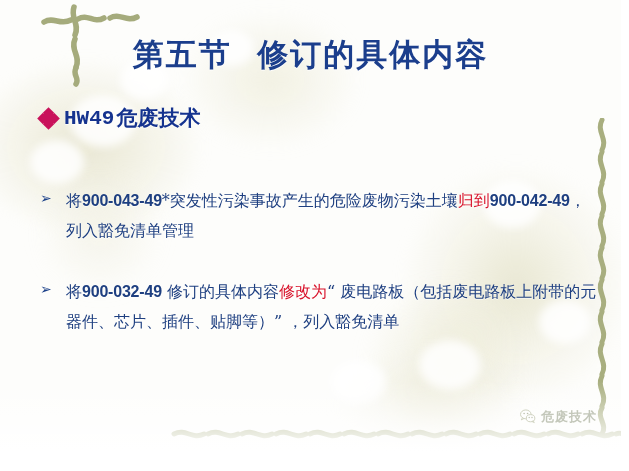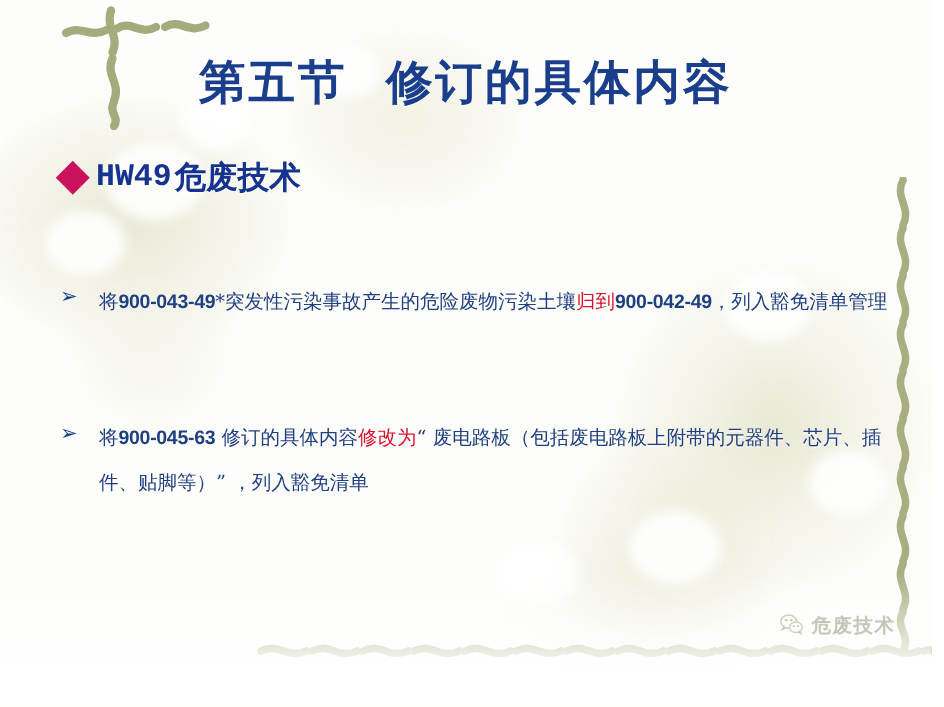--- a/index.html
+++ b/index.html
@@ -132,21 +132,21 @@
     width: 17px;
     margin-right: 9px;
     margin-top: 5px;
     color: #1B4089;
     font-size: 14px;
     line-height: 1;
     font-family: "DejaVu Sans", sans-serif;
   }
   .bullet-body {
     color: #1E3F80;
-    font-size: 13px;
+    font-size: 16px;
     line-height: 30px;
     font-family: "DejaVu Serif", "Liberation Serif", serif;
     text-shadow: 0 1px 0 rgba(255,255,255,0.6);
   }
   .bullet-body .red { color: #D8122A; }
   .bullet-body .lat {
     font-family: "Liberation Sans", "DejaVu Sans", sans-serif;
     font-weight: 700;
     letter-spacing: -0.2px;
   }
@@ -256,21 +256,21 @@
   <div id="bullet-1" class="bullet-block">
     <span class="arrow-bullet">➢</span>
     <span class="bullet-body">
       <span>将</span><span class="lat">900-043-49</span><span>*突发性污染事故产生的危险废物污染土壤</span><span class="red">归到</span><span class="lat">900-042-49</span><span>，列入豁免清单管理</span>
     </span>
   </div>
 
   <div id="bullet-2" class="bullet-block">
     <span class="arrow-bullet">➢</span>
     <span class="bullet-body">
-      <span>将</span><span class="lat">900-045-63</span><span> 修订的具体内容</span><span class="red">修改为</span><span>“ 废电路板（包括废电路板上附带的元器件、芯片、插件、贴脚等）” ，列入豁免清单</span>
+      <span>将</span><span class="lat">900-032-49</span><span> 修订的具体内容</span><span class="red">修改为</span><span>“ 废电路板（包括废电路板上附带的元器件、芯片、插件、贴脚等）” ，列入豁免清单</span>
     </span>
   </div>
 
   <div class="fade-bottom"></div>
 
   <div class="watermark">
     <svg class="wm-icon" viewBox="0 0 20 20">
       <ellipse cx="8" cy="7.5" rx="6.2" ry="5.2" fill="#ffffff" stroke="#a9ae8d" stroke-width="1.1"></ellipse>
       <path d="M4.2,11.4 L2.6,14 L5.6,12.6 Z" fill="#ffffff" stroke="#a9ae8d" stroke-width="1"></path>
       <circle cx="6" cy="6.4" r="0.95" fill="#8f9677"></circle>

